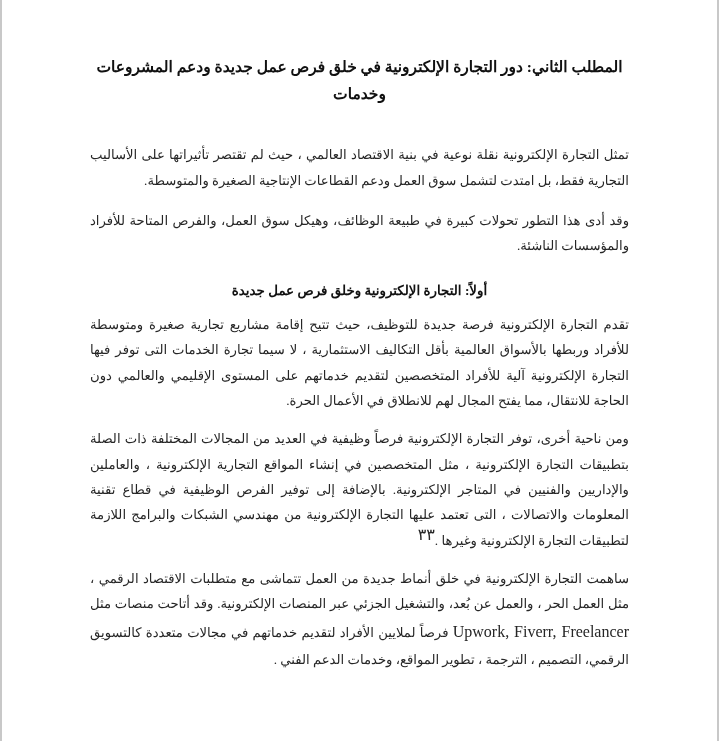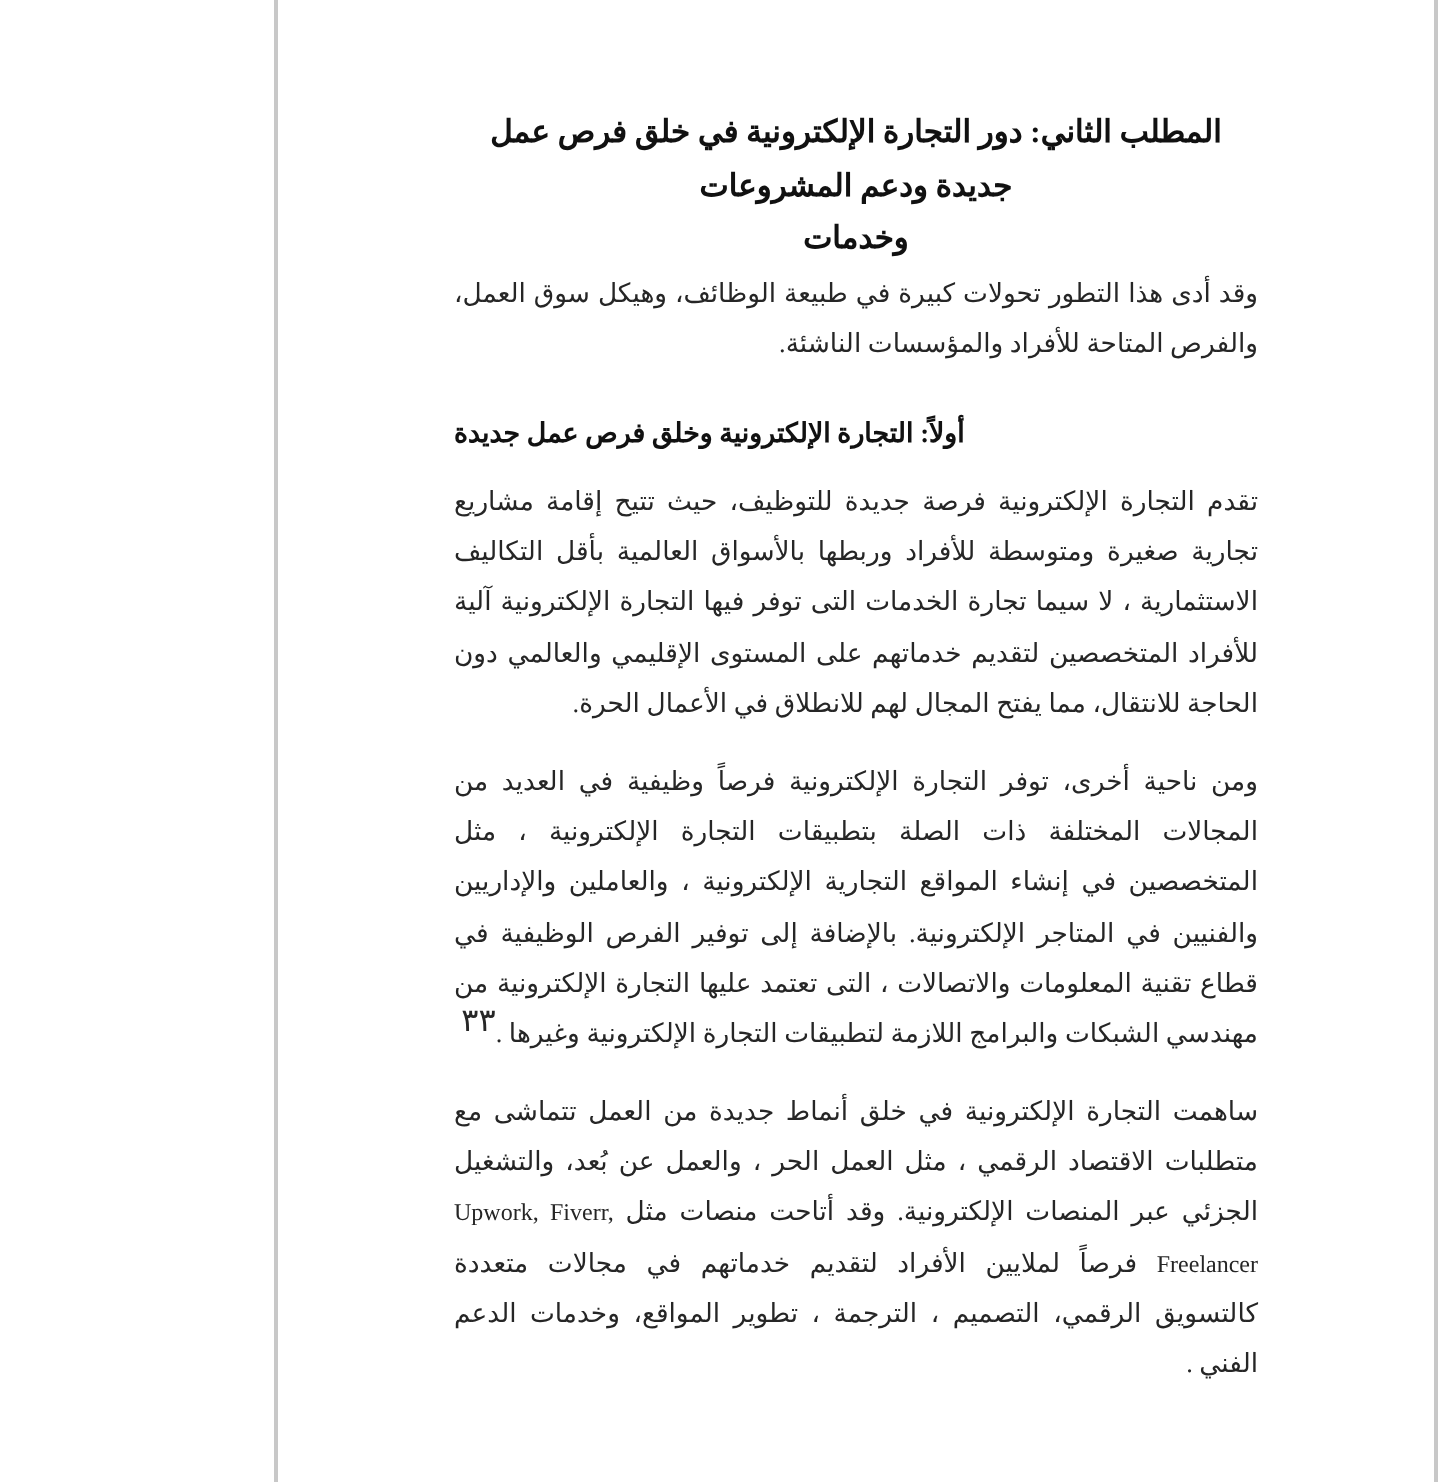--- a/index.html
+++ b/index.html
@@ -11,21 +11,21 @@
     width: 719px;
     height: 741px;
     overflow: hidden;
     font-family: "Liberation Serif", "DejaVu Serif", serif;
     color: #1a1a1a;
   }
 
   
   .page {
     position: relative;
-    width: 582px;
+    width: 719px;
     height: 741px;
     background: #ffffff;
     box-sizing: border-box;
     border-left: 2px solid #c8c8c8;
     border-right: 2px solid #c8c8c8;
   }
 
   .page-inner {
     position: absolute;
     left: 88px;
@@ -58,33 +58,33 @@
     color: #262626;
   }
   .para-first {
     margin-top: 35px;
   }
 
   .latin {
     direction: ltr;
     unicode-bidi: embed;
     font-family: "Liberation Serif", "DejaVu Serif", serif;
-    font-size: 12px;
+    font-size: 16px;
   }
 
   .fn {
     font-size: 16px;
     vertical-align: super;
     line-height: 0;
   }
 
   
   .sub-heading {
     margin: 20px 0 9px 0;
-    text-align: left;
+    text-align: center;
     direction: rtl;
     font-weight: bold;
     font-size: 13.4px;
     line-height: 1.8;
     color: #111111;
   }
 
   
   .gap-sm { margin-bottom: 15px; }
   .gap-md { margin-bottom: 9px; }
@@ -94,20 +94,21 @@
 
 <div class="page">
   <div class="page-inner">
 
     <h1 class="doc-title">
       <span>المطلب الثاني: دور التجارة الإلكترونية في خلق فرص عمل جديدة ودعم المشروعات</span>
       <br>
       <span>وخدمات</span>
     </h1>
 
+    <p class="para para-first gap-sm">تمثل التجارة الإلكترونية نقلة نوعية في بنية الاقتصاد العالمي ، حيث لم تقتصر تأثيراتها على الأساليب التجارية فقط، بل امتدت لتشمل سوق العمل ودعم القطاعات الإنتاجية الصغيرة والمتوسطة.</p>
 
     <p class="para gap-md">وقد أدى هذا التطور تحولات كبيرة في طبيعة الوظائف، وهيكل سوق العمل، والفرص المتاحة للأفراد والمؤسسات الناشئة.</p>
 
     <h2 class="sub-heading">أولاً: التجارة الإلكترونية وخلق فرص عمل جديدة</h2>
 
     <p class="para">تقدم التجارة الإلكترونية  فرصة جديدة للتوظيف، حيث تتيح إقامة مشاريع تجارية صغيرة ومتوسطة للأفراد وربطها بالأسواق العالمية بأقل التكاليف الاستثمارية ، لا سيما تجارة الخدمات التى توفر فيها التجارة الإلكترونية آلية للأفراد المتخصصين لتقديم خدماتهم على المستوى الإقليمي والعالمي دون الحاجة للانتقال، مما يفتح المجال لهم للانطلاق في الأعمال الحرة.</p>
 
     <p class="para"><span>ومن ناحية أخرى، توفر التجارة الإلكترونية فرصاً وظيفية في العديد من المجالات المختلفة ذات الصلة بتطبيقات التجارة الإلكترونية ، مثل المتخصصين في إنشاء المواقع التجارية الإلكترونية ، والعاملين والإداريين والفنيين في المتاجر الإلكترونية. بالإضافة إلى توفير الفرص الوظيفية في قطاع تقنية المعلومات والاتصالات ، التى تعتمد عليها التجارة الإلكترونية من مهندسي الشبكات والبرامج اللازمة لتطبيقات التجارة الإلكترونية وغيرها .</span><span class="fn">٣٣</span></p>
 
     <p class="para"><span>ساهمت التجارة الإلكترونية في خلق أنماط جديدة من العمل تتماشى مع متطلبات الاقتصاد الرقمي ، مثل العمل الحر ، والعمل عن بُعد، والتشغيل الجزئي عبر المنصات الإلكترونية. وقد أتاحت منصات مثل</span> <span class="latin">Upwork, Fiverr, Freelancer</span> <span>فرصاً لملايين الأفراد لتقديم خدماتهم في مجالات متعددة كالتسويق الرقمي، التصميم ، الترجمة ، تطوير المواقع، وخدمات الدعم الفني .</span></p>

